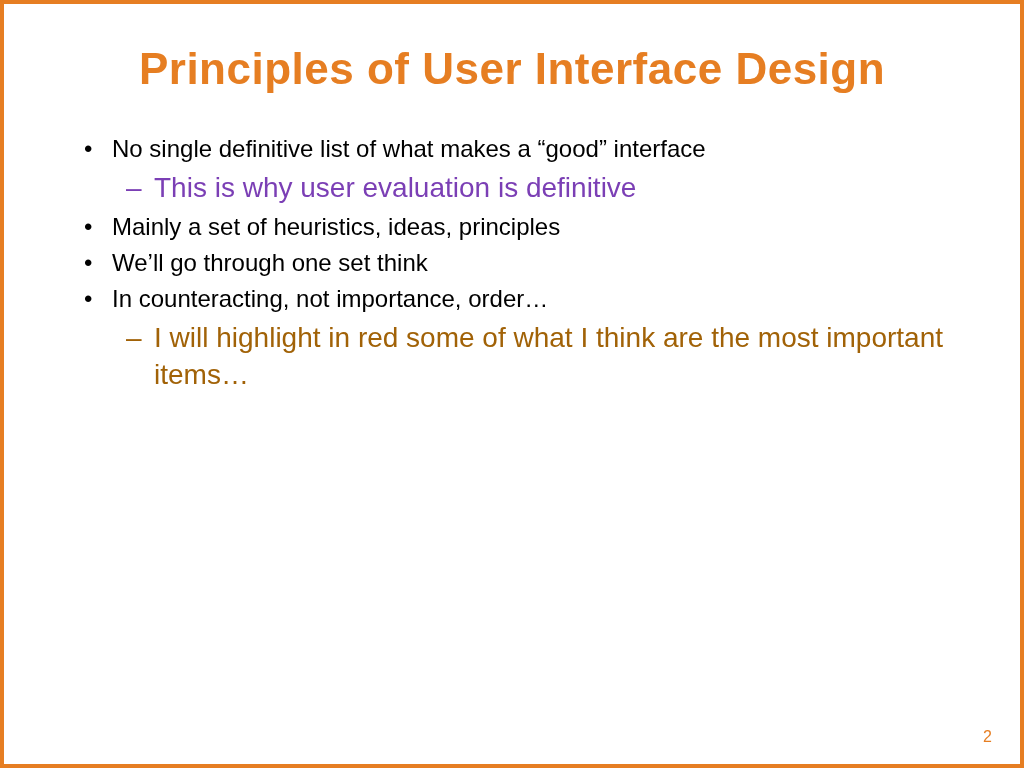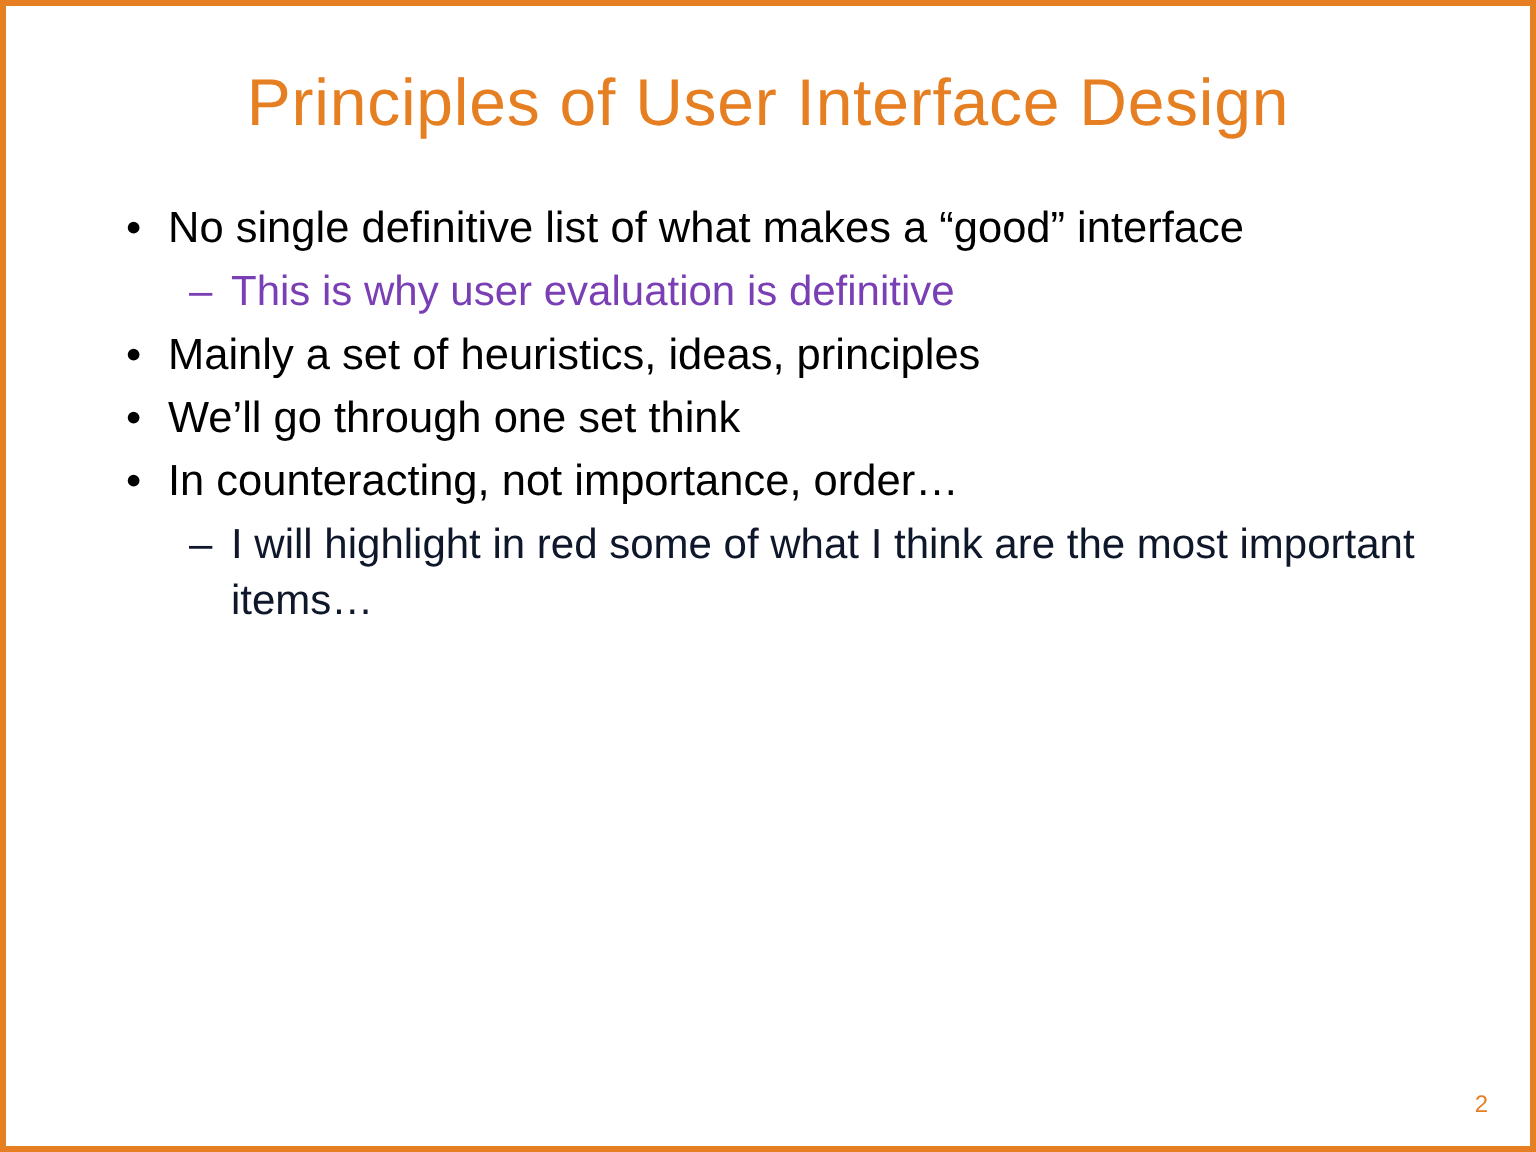--- a/index.html
+++ b/index.html
@@ -18,30 +18,30 @@
       width: 1024px;
       height: 768px;
       border: 4px solid #e67e22;
       padding: 40px 50px 30px 50px;
       position: relative;
       background: #ffffff;
     }
     .title {
       color: #e67e22;
       font-size: 44px;
-      font-weight: normal;
+      font-weight: bold;
       text-align: center;
       margin-bottom: 40px;
       letter-spacing: 0.5px;
     }
     .content {
       padding-left: 30px;
     }
     .bullet-item {
-      font-size: 29px;
+      font-size: 24px;
       color: #000000;
       margin-bottom: 6px;
       position: relative;
       padding-left: 28px;
       line-height: 1.25;
     }
     .bullet-item::before {
       content: "•";
       position: absolute;
       left: 0;
@@ -57,21 +57,21 @@
     .sub-item::before {
       content: "–";
       position: absolute;
       left: 42px;
       top: 0;
     }
     .purple {
       color: #7b3fb5;
     }
     .red {
-      color: #0f172a;
+      color: #a16207;
     }
     .page-number {
       position: absolute;
       bottom: 18px;
       right: 28px;
       color: #e67e22;
       font-size: 16px;
     }
   </style>
 </head>

